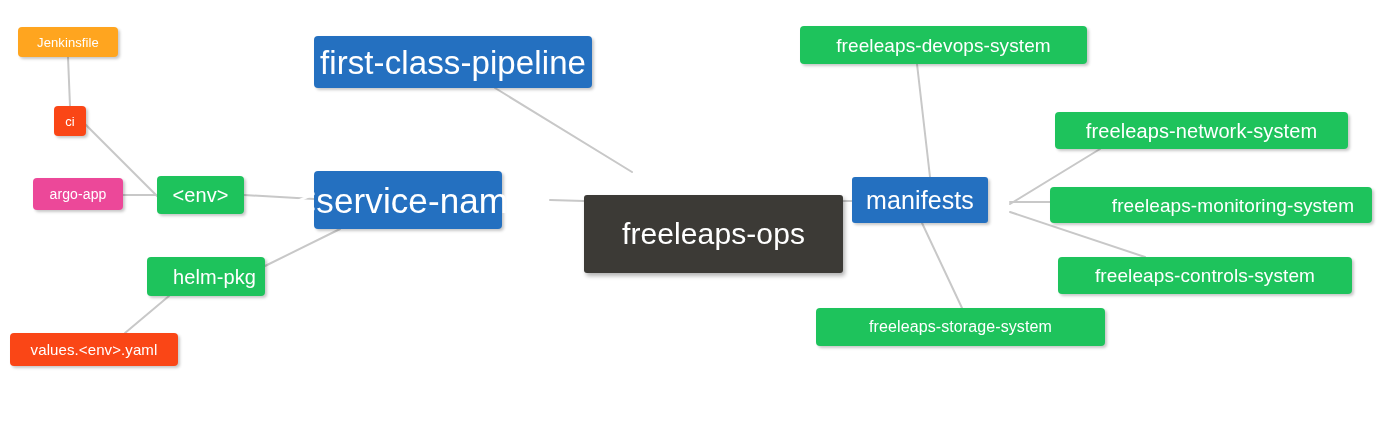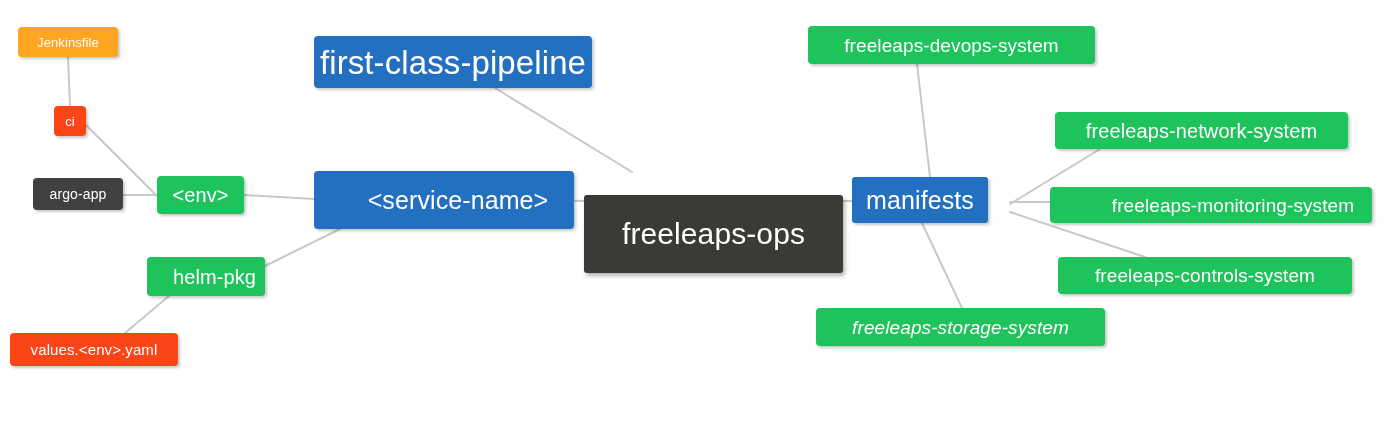--- a/index.html
+++ b/index.html
@@ -70,53 +70,53 @@
       <line x1="1010" y1="212" x2="1145" y2="257" stroke="#c8c8c8" stroke-width="2" stroke-linecap="round"></line>
       <line x1="922" y1="223" x2="962" y2="308" stroke="#c8c8c8" stroke-width="2" stroke-linecap="round"></line>
     </svg>
   <div id="node-layer">
       <div class="node" style="left: 18px; top: 27px; width: 100px; height: 30px; background: rgb(255, 165, 31); font-size: 13px;">
         <span>Jenkinsfile</span>
       </div>
       <div class="node" style="left: 54px; top: 106px; width: 32px; height: 30px; background: rgb(250, 70, 22); font-size: 13px;">
         <span>ci</span>
       </div>
-      <div class="node" style="left: 33px; top: 178px; width: 90px; height: 32px; background: #404040; font-size: 14px;">
+      <div class="node" style="left: 33px; top: 178px; width: 90px; height: 32px; background: #ec4899; font-size: 14px;">
         <span>argo-app</span>
       </div>
       <div class="node" style="left: 157px; top: 176px; width: 87px; height: 38px; background: rgb(30, 195, 92); font-size: 20px; justify-content: center;">
         <span>&lt;env&gt;</span>
       </div>
       <div class="node" style="left: 147px; top: 257px; width: 118px; height: 39px; background: rgb(30, 195, 92); font-size: 20px; padding-left: 17px;">
         <span>helm-pkg</span>
       </div>
       <div class="node" style="left: 10px; top: 333px; width: 168px; height: 33px; background: rgb(250, 70, 22); font-size: 15px; justify-content: center;">
         <span>values.&lt;env&gt;.yaml</span>
       </div>
       <div class="node" style="left: 314px; top: 36px; width: 278px; height: 52px; background: rgb(36, 112, 192); font-size: 33px;">
         <span>first-class-pipeline</span>
       </div>
-      <div class="node" style="left: 314px; top: 171px; width: 260px; height: 58px; background: rgb(36, 112, 192); font-size: 25px; padding-left: 28px;">
+      <div class="node" style="left: 314px; top: 171px; width: 188px; height: 58px; background: rgb(36, 112, 192); font-size: 35px; padding-left: 28px;">
         <span>&lt;service-name&gt;</span>
       </div>
       <div class="node sq root" style="left: 584px; top: 172px; width: 259px; height: 78px; background: rgb(60, 58, 54); font-size: 30px; margin-top: 23px;">
         <span>freeleaps-ops</span>
       </div>
       <div class="node sq" style="left: 852px; top: 177px; width: 136px; height: 46px; background: rgb(36, 112, 192); font-size: 25px;">
         <span>manifests</span>
       </div>
-      <div class="node" style="left: 800px; top: 26px; width: 287px; height: 38px; background: rgb(30, 195, 92); font-size: 19px; margin-left: 8px;">
+      <div class="node" style="left: 800px; top: 26px; width: 287px; height: 38px; background: rgb(30, 195, 92); font-size: 19px;">
         <span>freeleaps-devops-system</span>
       </div>
       <div class="node" style="left: 1055px; top: 112px; width: 293px; height: 37px; background: rgb(30, 195, 92); font-size: 20px;">
         <span>freeleaps-network-system</span>
       </div>
       <div class="node" style="left: 1050px; top: 187px; width: 322px; height: 36px; background: rgb(30, 195, 92); font-size: 19px; padding-left: 44px;">
         <span>freeleaps-monitoring-system</span>
       </div>
       <div class="node" style="left: 1058px; top: 257px; width: 294px; height: 37px; background: rgb(30, 195, 92); font-size: 19px;">
         <span>freeleaps-controls-system</span>
       </div>
-      <div class="node" style="left: 816px; top: 308px; width: 289px; height: 38px; background: rgb(30, 195, 92); font-size: 19px; font-style: italic;">
+      <div class="node" style="left: 816px; top: 308px; width: 289px; height: 38px; background: rgb(30, 195, 92); font-size: 16px;">
         <span>freeleaps-storage-system</span>
       </div>
     </div>
 </div>
 
 </body></html>

